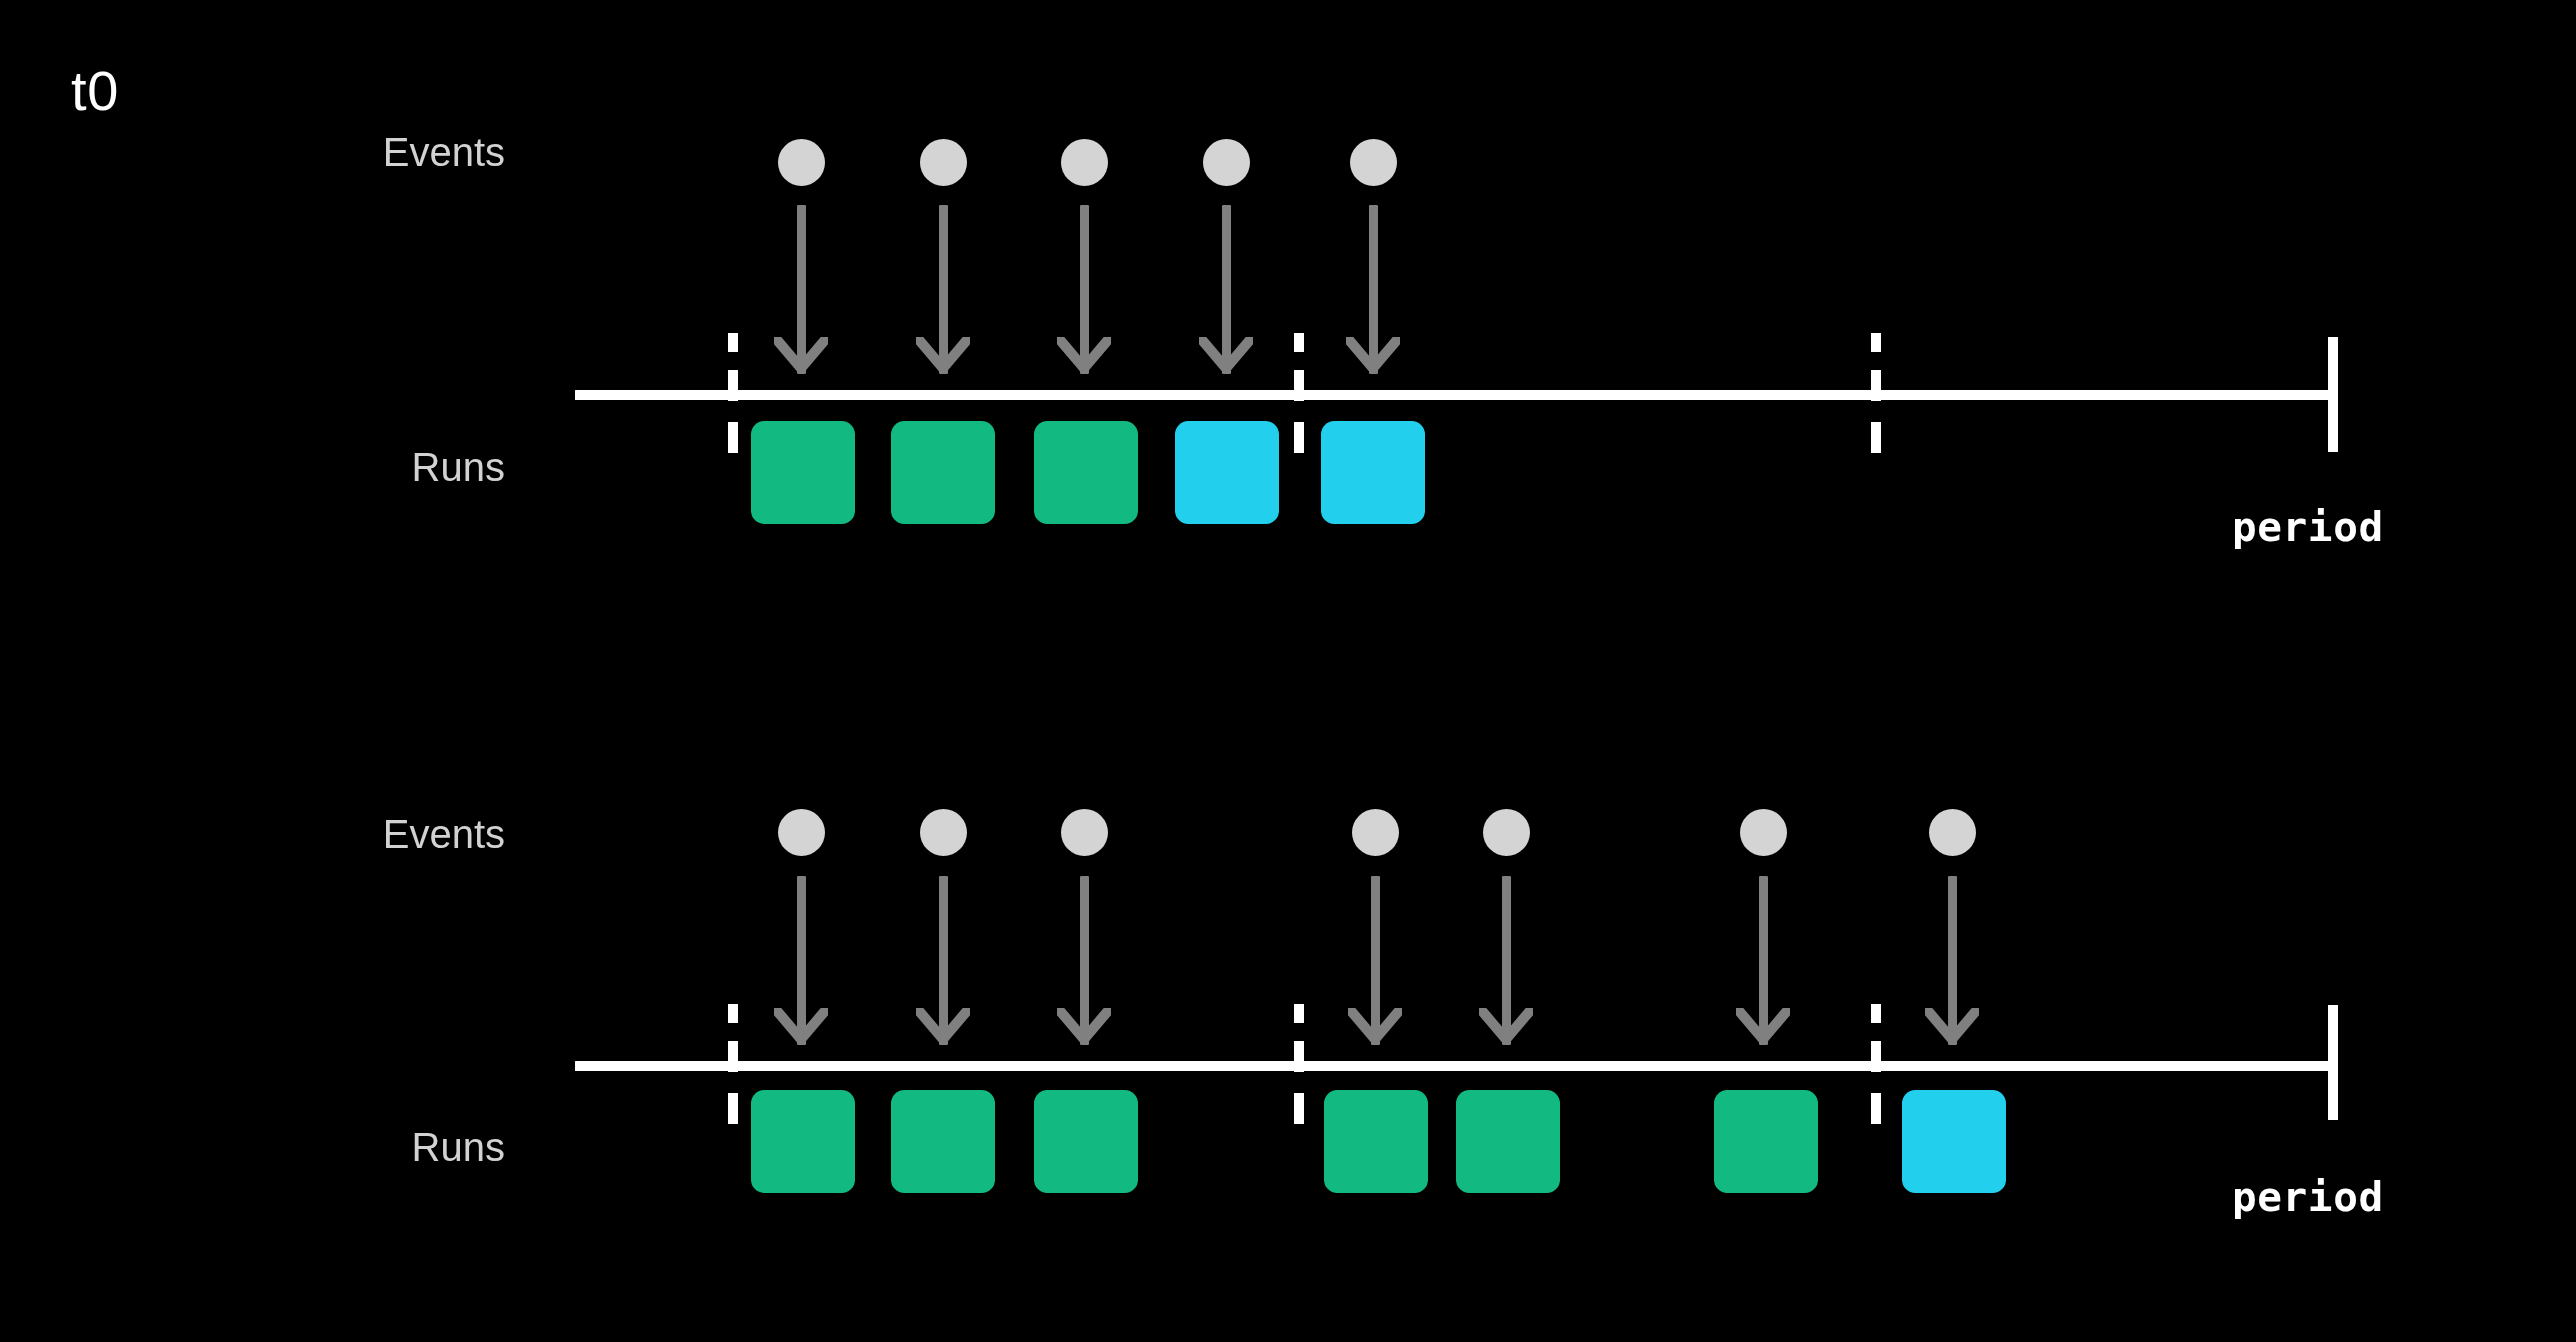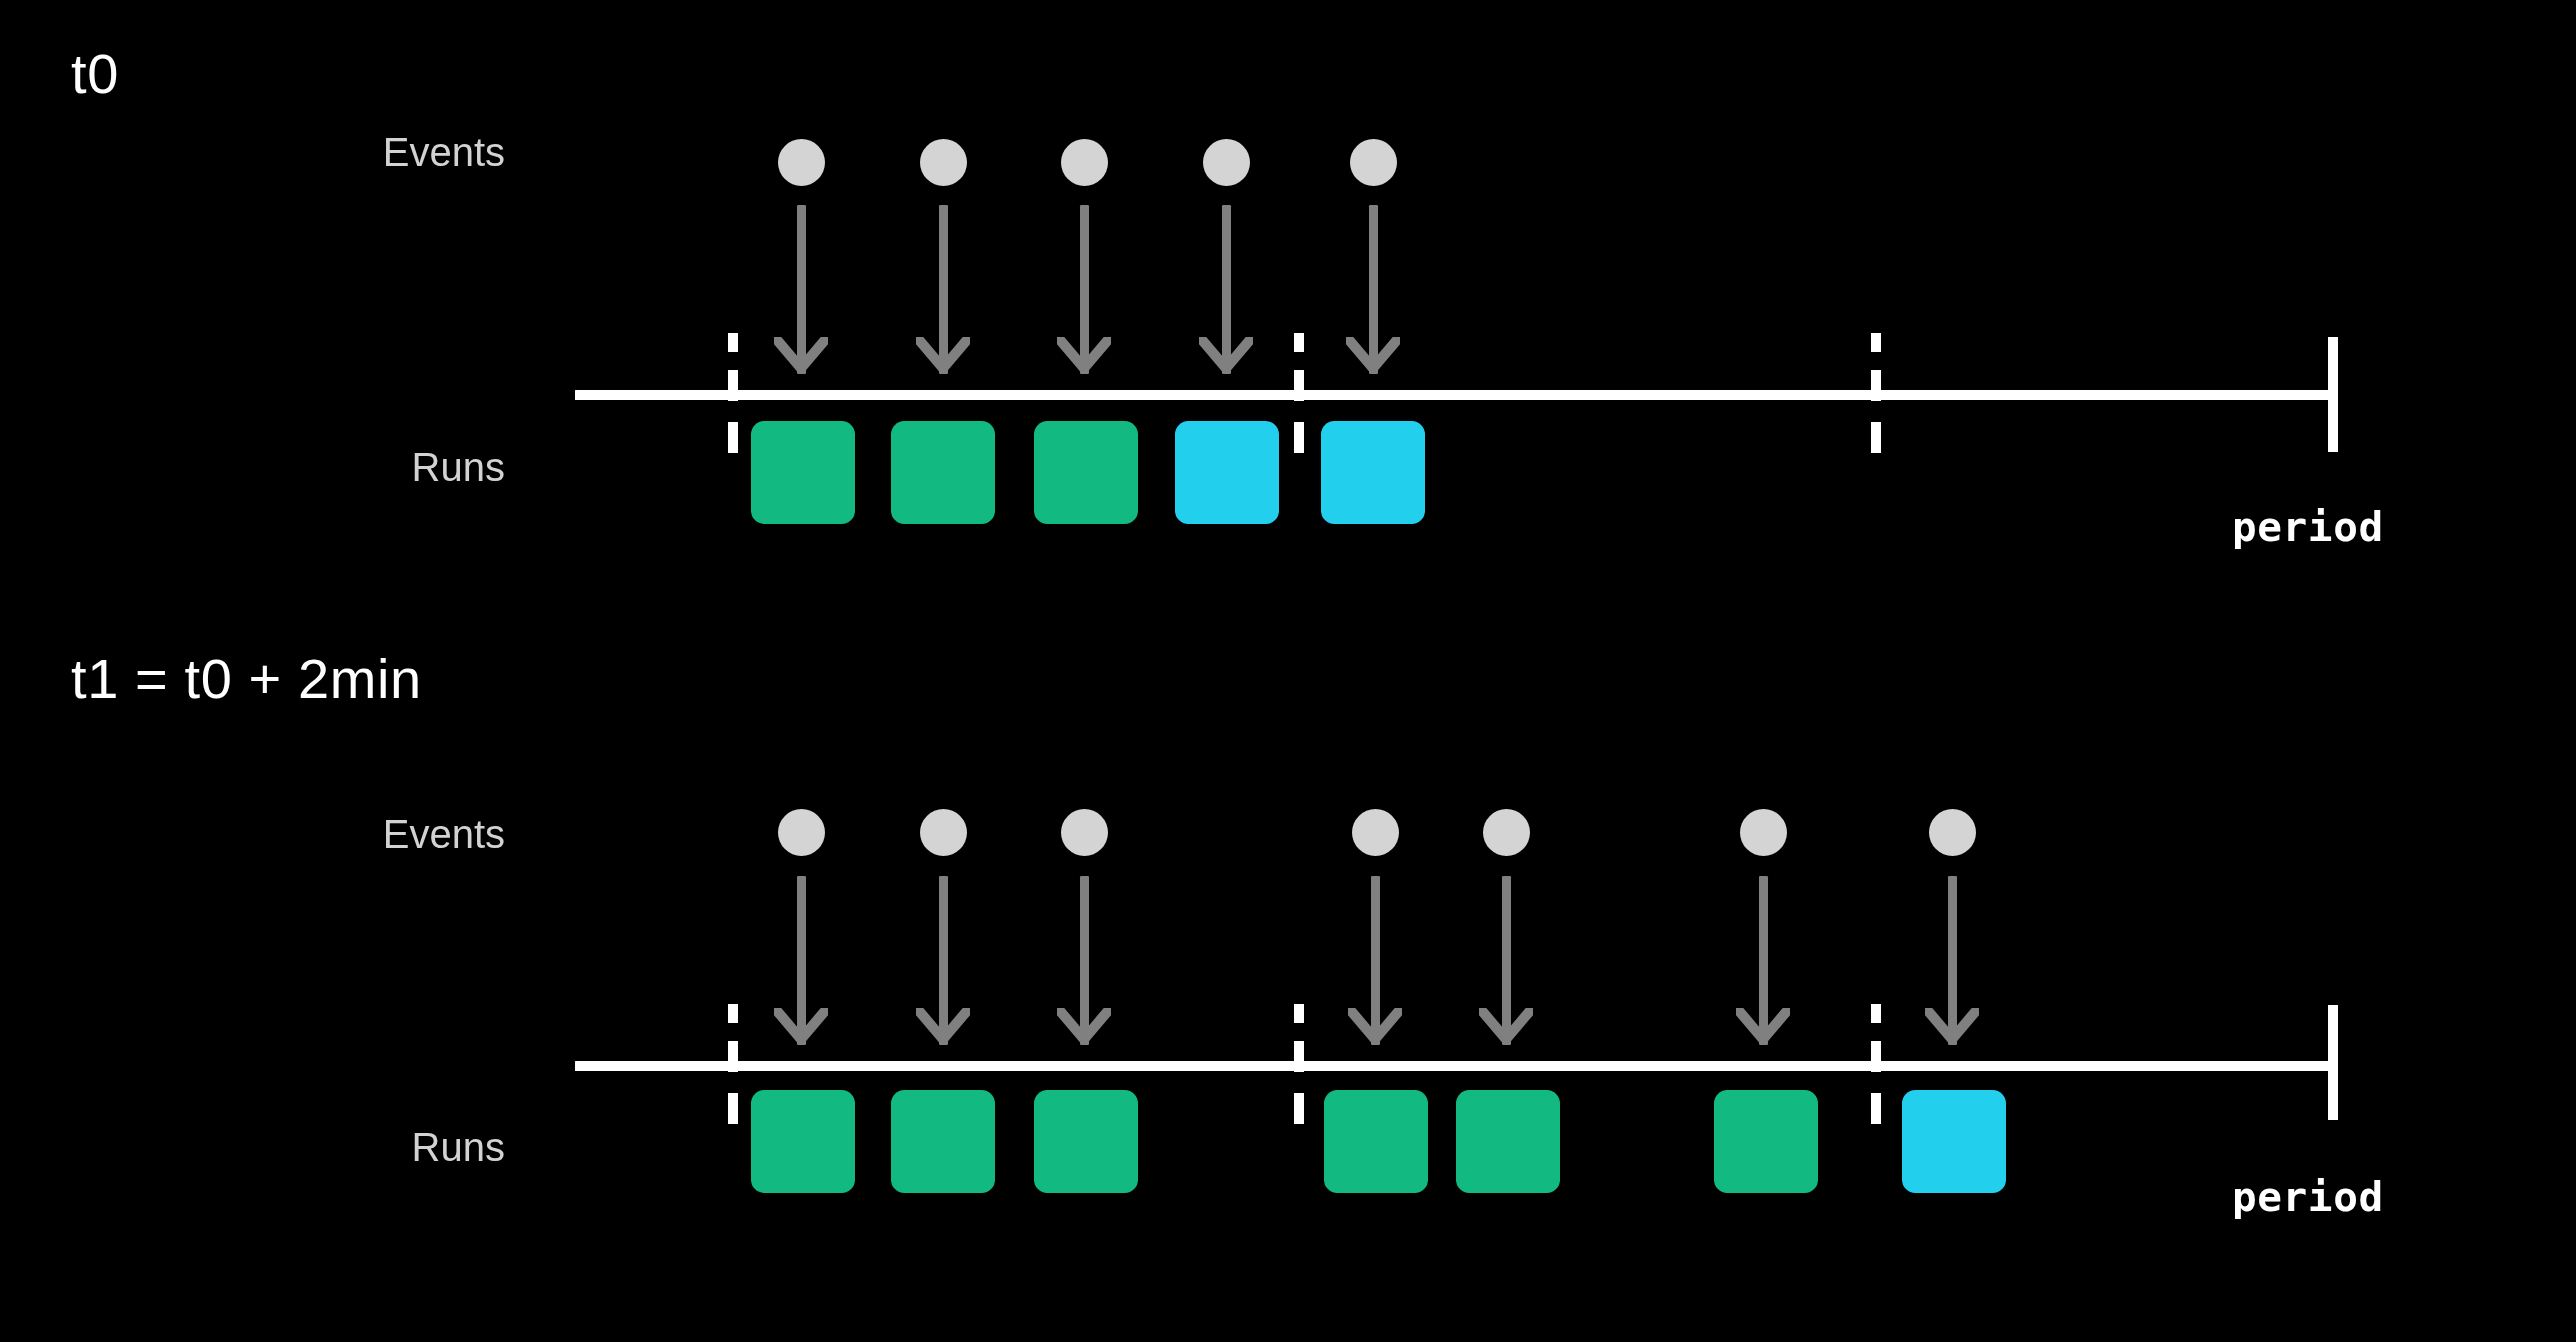--- a/index.html
+++ b/index.html
@@ -89,21 +89,21 @@
   
   .run-box {
     border-radius: 13.3px;
   }
 </style>
 </head>
 <body>
 
 <div id="stage">
 
-  <div class="abs time-label" style="left:71px; top:46px;text-align:right;">t0</div>
+  <div class="abs time-label" style="left:71px; top:63px;text-align:right;">t0</div>
 
   <div class="abs axis-label" style="left:242px; top:132px; width:263px;">Events</div>
 
   <div class="abs axis-label" style="left:242px; top:447px; width:263px;">Runs</div>
 
   <div class="abs timeline-rail" style="left:575px; top:390px; width:1761px;"></div>
   <div class="abs timeline-endcap" style="left:2328px; top:337px; height:115px;"></div>
   <div class="abs period-label" style="left:2232px; top:507px;">period</div>
 
   <div class="abs dash-marker" style="left:728px; top:333px; height:126px;">
@@ -158,21 +158,20 @@
       <path d="M6 6 L45 52 L84 6" fill="none" stroke="#808080" stroke-width="17" stroke-linecap="round" stroke-linejoin="round"></path>
     </svg>
   </div>
 
   <div class="abs run-box" style="left:751px; top:421px; width:104px; height:103px; background:#12b981;"></div>
   <div class="abs run-box" style="left:891px; top:421px; width:104px; height:103px; background:#12b981;"></div>
   <div class="abs run-box" style="left:1034px; top:421px; width:104px; height:103px; background:#12b981;"></div>
   <div class="abs run-box" style="left:1175px; top:421px; width:104px; height:103px; background:#22cfed;"></div>
   <div class="abs run-box" style="left:1321px; top:421px; width:104px; height:103px; background:#22cfed;"></div>
 
-  <div class="abs time-label" style="left:71px; top:651px;">t1 = t0 + 2min</div>
 
   <div class="abs axis-label" style="left:242px; top:814px; width:263px;">Events</div>
 
   <div class="abs axis-label" style="left:242px; top:1127px; width:263px;">Runs</div>
 
   <div class="abs timeline-rail" style="left:575px; top:1061px; width:1761px;"></div>
   <div class="abs timeline-endcap" style="left:2328px; top:1005px; height:115px;"></div>
   <div class="abs period-label" style="left:2232px; top:1177px;">period</div>
 
   <div class="abs dash-marker" style="left:728px; top:1004px; height:126px;">

